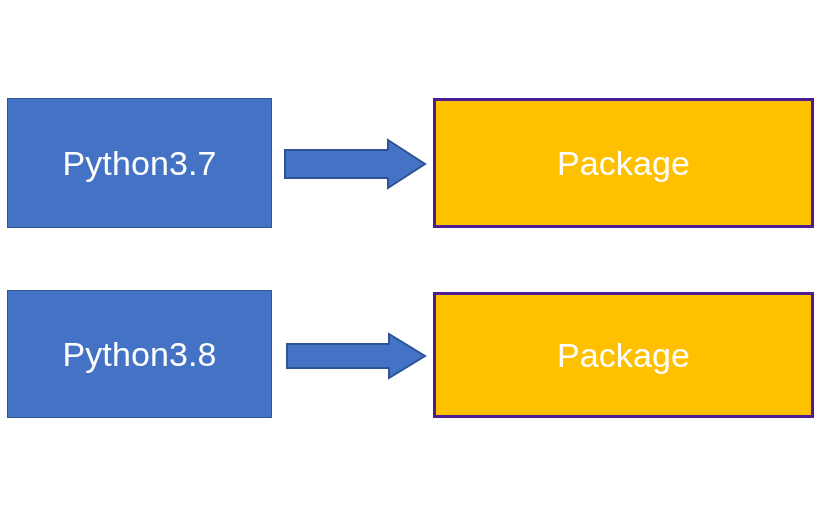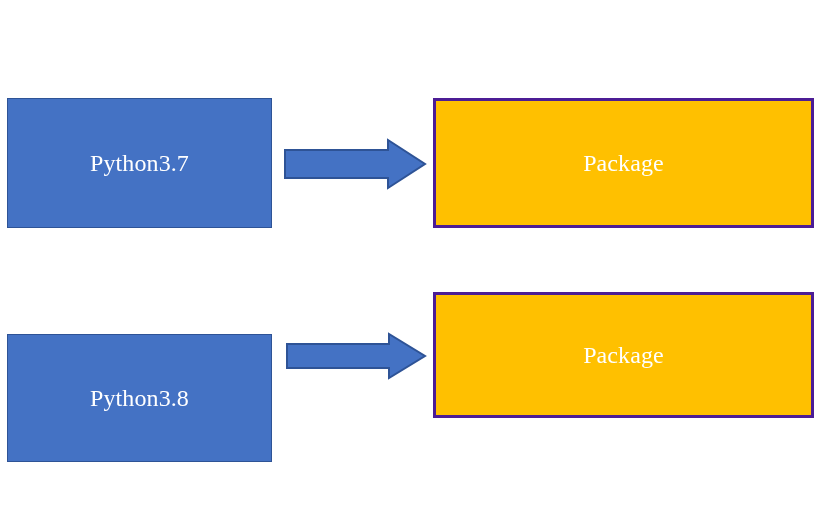--- a/index.html
+++ b/index.html
@@ -22,26 +22,26 @@
   }
   .node {
     position: absolute;
     box-sizing: border-box;
     display: flex;
     align-items: center;
     justify-content: center;
   }
   .node-label {
     color: #FFFFFF;
-    font-size: 24px;
+    font-size: 34px;
     font-weight: 400;
     letter-spacing: 0.1px;
     line-height: 1;
     white-space: nowrap;
-    font-family: Liberation Serif, serif;
+    font-family: Liberation Sans, sans-serif;
   }
   .node-source {
     background: #4472C4;
     border: 1px solid #2E5396;
   }
   .node-target {
     background: #FFC000;
     border: 3px solid #4c1d95;
   }
   
@@ -63,21 +63,20 @@
     top: 138px;
     width: 144px;
     height: 52px;
   }
   
   #node-python38 {
     left: 7px;
     top: 290px;
     width: 265px;
     height: 128px;
-    margin-top: 44px;
   }
   #node-package-2 {
     left: 433px;
     top: 292px;
     width: 381px;
     height: 126px;
   }
   #arrow-2 {
     position: absolute;
     left: 285px;

